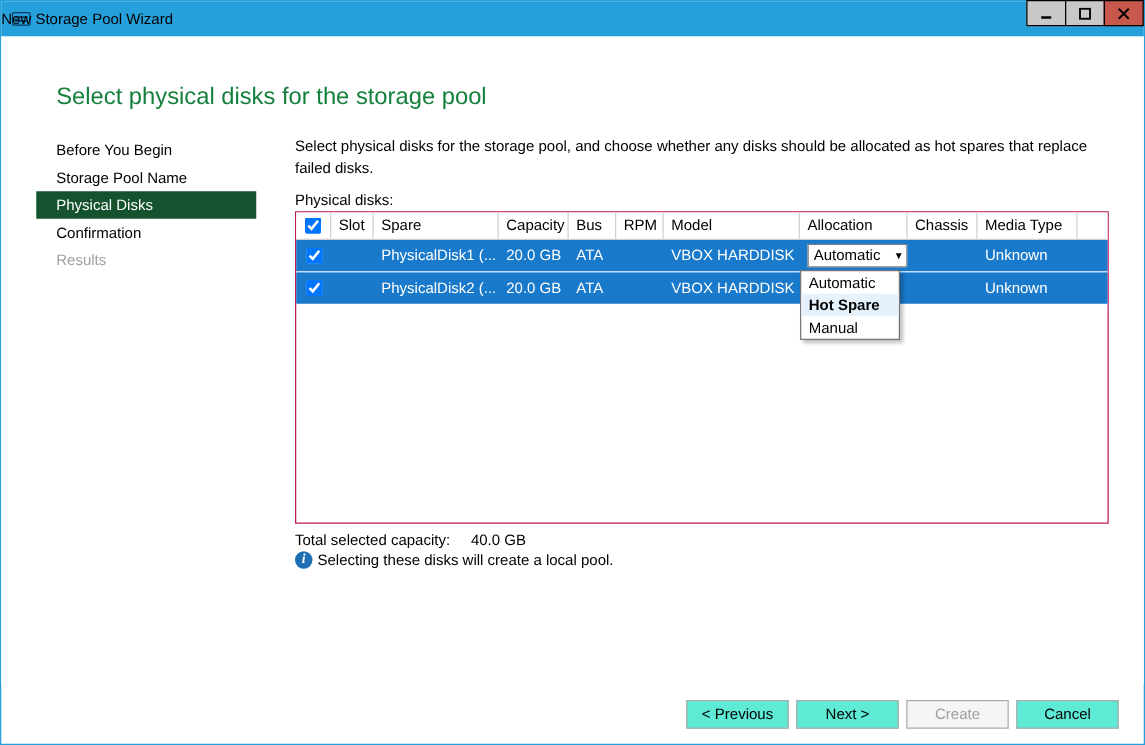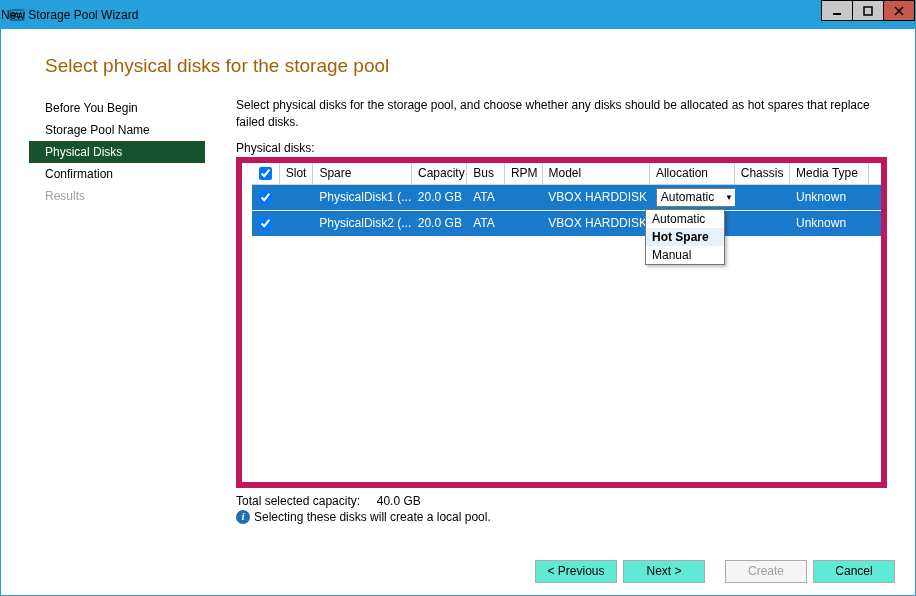--- a/index.html
+++ b/index.html
@@ -63,24 +63,24 @@
   }
   .win-btn.close { background: #c8584e; }
   .content-area {
     flex: 1;
     padding: 22px 28px 0 28px;
     display: flex;
     flex-direction: column;
     background: #fff;
   }
   .page-title {
-    color: #a16207;
+    color: #15803d;
     font-size: 19px;
     font-weight: 400;
-    margin: 4px 0 20px 16px;
+    margin: 16px 0 20px 16px;
   }
   .main-row {
     flex: 1;
     display: flex;
     gap: 31px;
   }
   .steps {
     width: 176px;
     flex-shrink: 0;
   }
@@ -104,26 +104,25 @@
   .instruction {
     font-size: 12px;
     line-height: 1.4;
     margin-bottom: 10px;
   }
   .disks-label {
     font-size: 12px;
     margin-bottom: 2px;
   }
   .grid {
-    border: 6px solid #be185d;
-    height: 331px;
+    border: 1px solid #be185d;
+    height: 250px;
     position: relative;
     overflow: visible;
     background: #fff;
-    padding-left: 10px;
   }
   .grid-header {
     display: flex;
     height: 22px;
     background: #fff;
     border-bottom: 1px solid #d0d0d0;
   }
   .gh-cell {
     border-right: 1px solid #d0d0d0;
     padding: 3px 6px;
@@ -241,21 +240,21 @@
     font-size: 12px;
     display:flex;
     align-items:center;
     justify-content:center;
     padding: 0 10px;
   }
   .btn.disabled {
     color: #a0a0a0;
     background: #f5f5f5;
   }
-  .btn.spacer-before { margin-left: 14px; }
+  .btn.spacer-before { margin-left: 0; }
 </style>
 </head>
 <body>
 
 <div class="window">
 
   <div class="titlebar">
     <div class="titlebar-icon">
       <svg width="16" height="16" viewBox="0 0 16 16">
         <rect x="1" y="3" width="14" height="10" rx="1" fill="none" stroke="#0a3a66" stroke-width="1"></rect>

